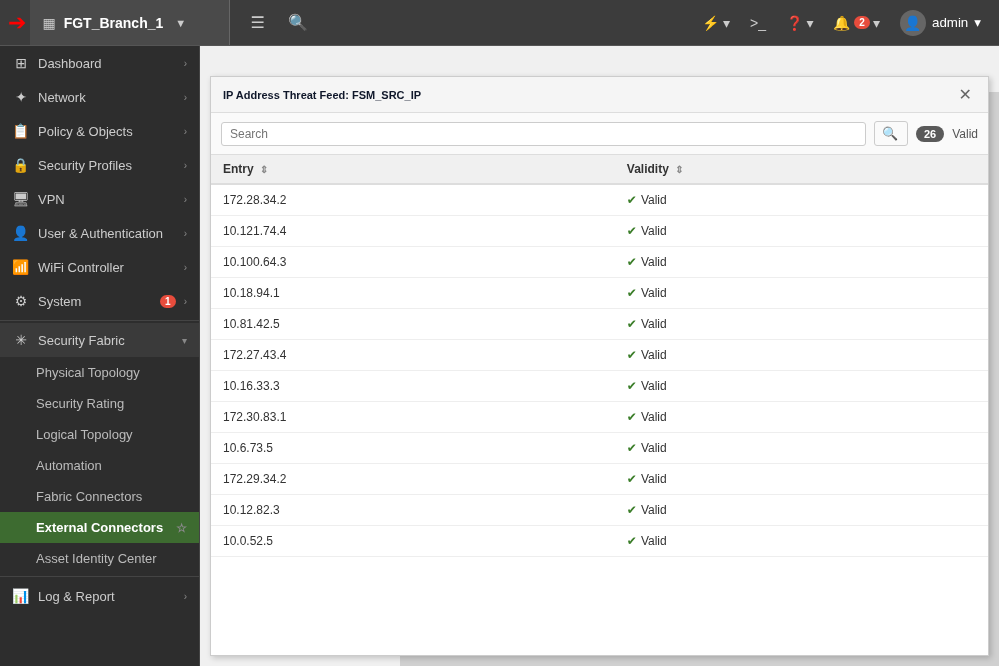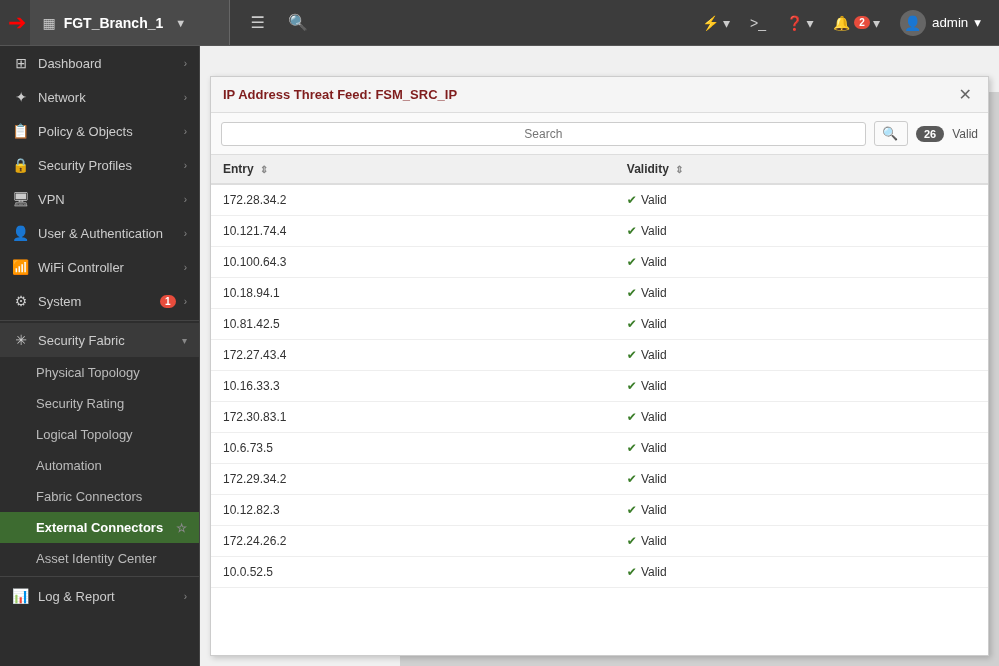--- a/index.html
+++ b/index.html
@@ -90,33 +90,33 @@
     
     .threat-panel {
       flex: 1; background: #fff; margin: 8px; border: 1px solid #ccc;
       box-shadow: 2px 2px 6px rgba(0,0,0,0.2); display: flex; flex-direction: column;
       min-width: 0;
     }
     .threat-header {
       display: flex; align-items: center; background: #f5f5f5; border-bottom: 1px solid #ddd;
       padding: 8px 12px; gap: 8px;
     }
-    .threat-title { font-weight: bold; font-size: 13px; color: #7f1d1d; flex: 1; }
+    .threat-title { font-weight: bold; font-size: 11px; color: #0f172a; flex: 1; }
     .threat-close {
       background: none; border: none; cursor: pointer; font-size: 16px; color: #666;
       padding: 0 4px;
     }
 
     .threat-search-bar {
       display: flex; align-items: center; padding: 8px 10px; border-bottom: 1px solid #ddd;
       gap: 8px; background: #fafafa;
     }
     .threat-search-input {
       flex: 1; border: 1px solid #ccc; border-radius: 3px; padding: 4px 8px;
-      font-size: 12px; outline: none; text-align: center;
+      font-size: 12px; outline: none;
     }
     .threat-search-btn {
       background: none; border: 1px solid #ccc; border-radius: 3px; padding: 4px 8px;
       cursor: pointer; color: #555; font-size: 13px;
     }
     .threat-count-badge {
       background: #5a5a5a; color: #fff; border-radius: 10px; font-size: 11px;
       padding: 2px 8px; font-weight: bold;
     }
     .threat-count-label { font-size: 12px; color: #555; }
@@ -363,24 +363,20 @@
     </tr>
               <tr>
       <td>172.29.34.2</td>
       <td><span class="valid-icon">✔</span>Valid</td>
     </tr>
               <tr>
       <td>10.12.82.3</td>
       <td><span class="valid-icon">✔</span>Valid</td>
     </tr>
               <tr>
-      <td>172.24.26.2</td>
-      <td><span class="valid-icon">✔</span>Valid</td>
-    </tr>
-              <tr>
       <td>10.0.52.5</td>
       <td><span class="valid-icon">✔</span>Valid</td>
     </tr>
             </tbody>
         </table>
       </div>
     </div>
   </div>
 
 </div>

